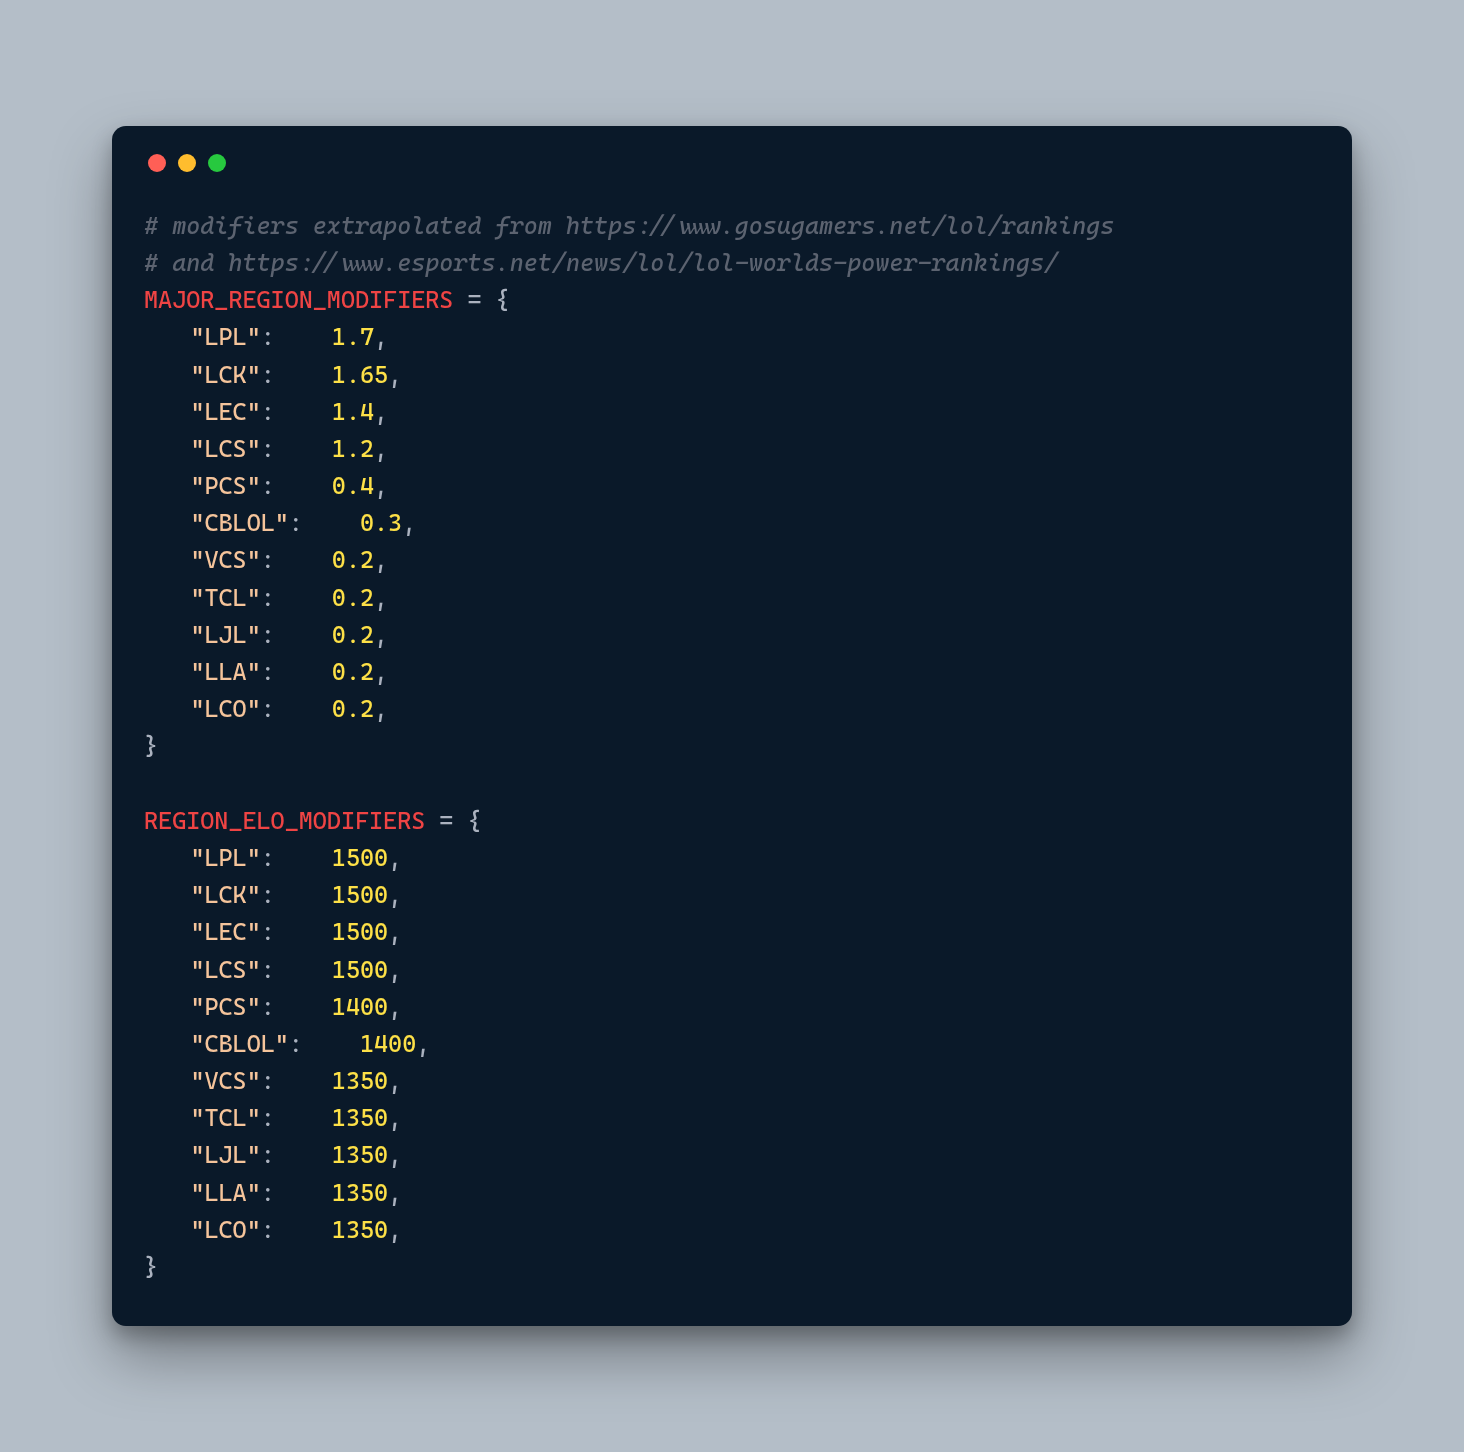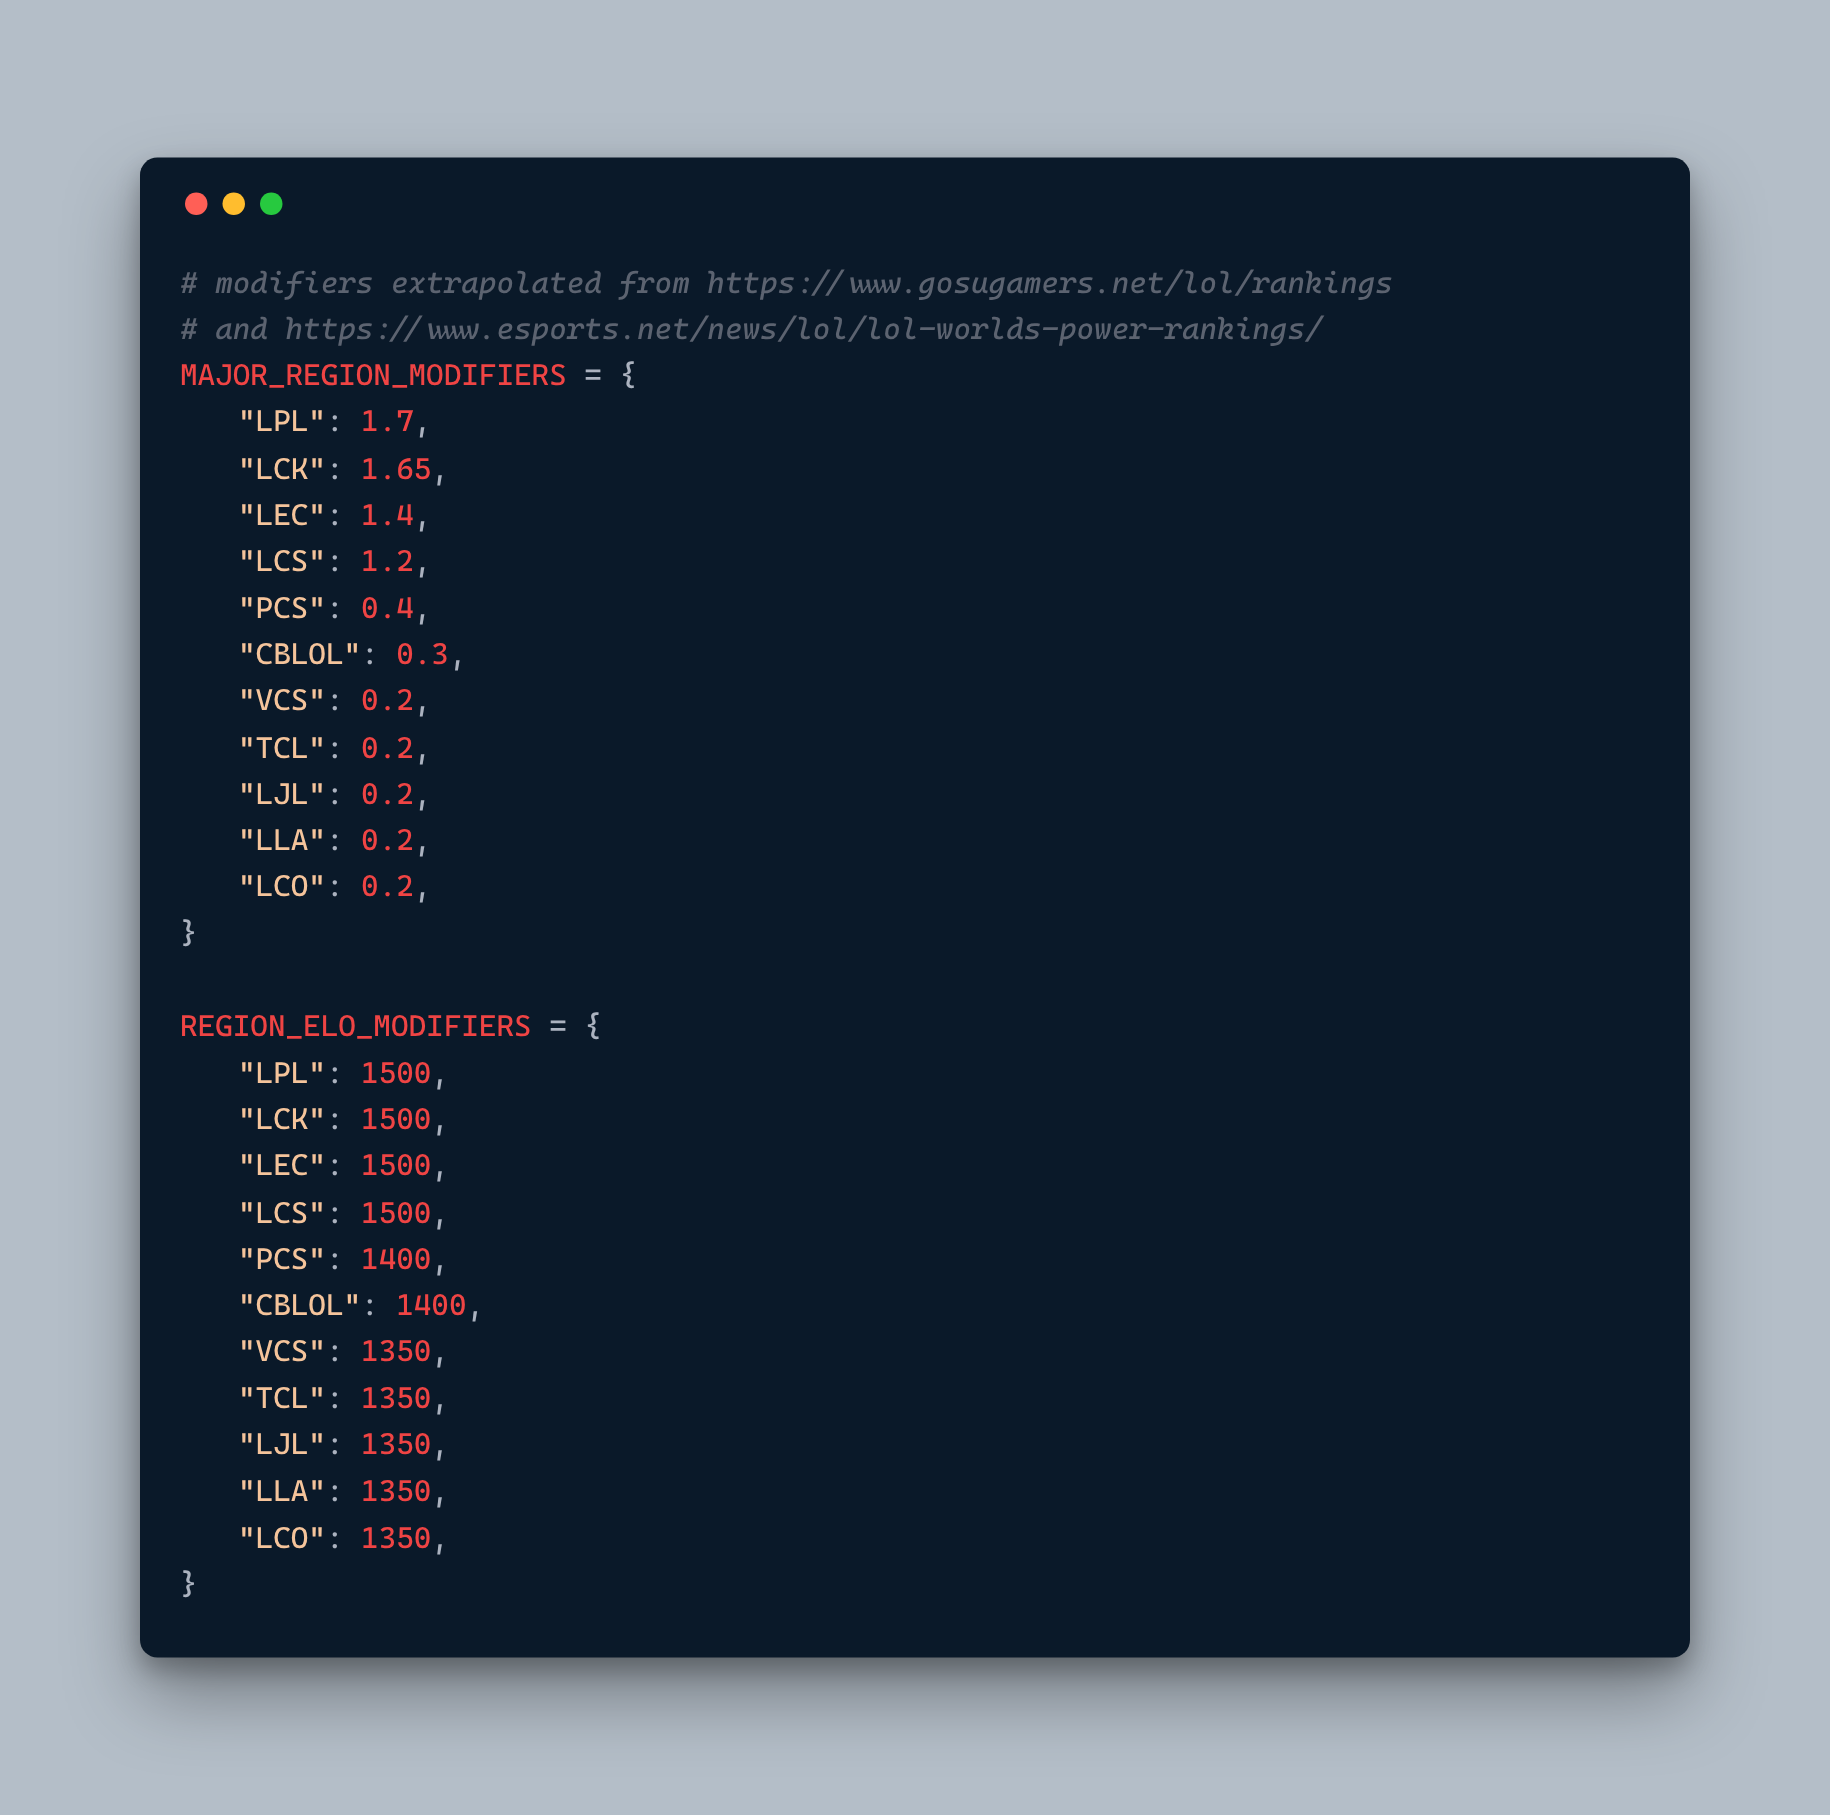--- a/index.html
+++ b/index.html
@@ -42,21 +42,21 @@
       line-height: 1.55;
       white-space: pre;
       color: #abb2bf;
     }
     .comment { color: #5c6370; font-style: italic; }
     .varname { color: #ef4444; }
     .operator { color: #abb2bf; }
     .brace { color: #abb2bf; }
     .string { color: #f5c49b; }
     .colon { color: #abb2bf; }
-    .number { color: #ef4444; }
+    .number { color: #fde047; margin-left: 43px; }
     .comma { color: #abb2bf; }
     .line { display: block; }
     .indent1 { padding-left: 3.3ch; }
   </style>
 </head>
 <body>
 
 <div class="window">
   <div class="titlebar">
     <div class="dot red"></div>

